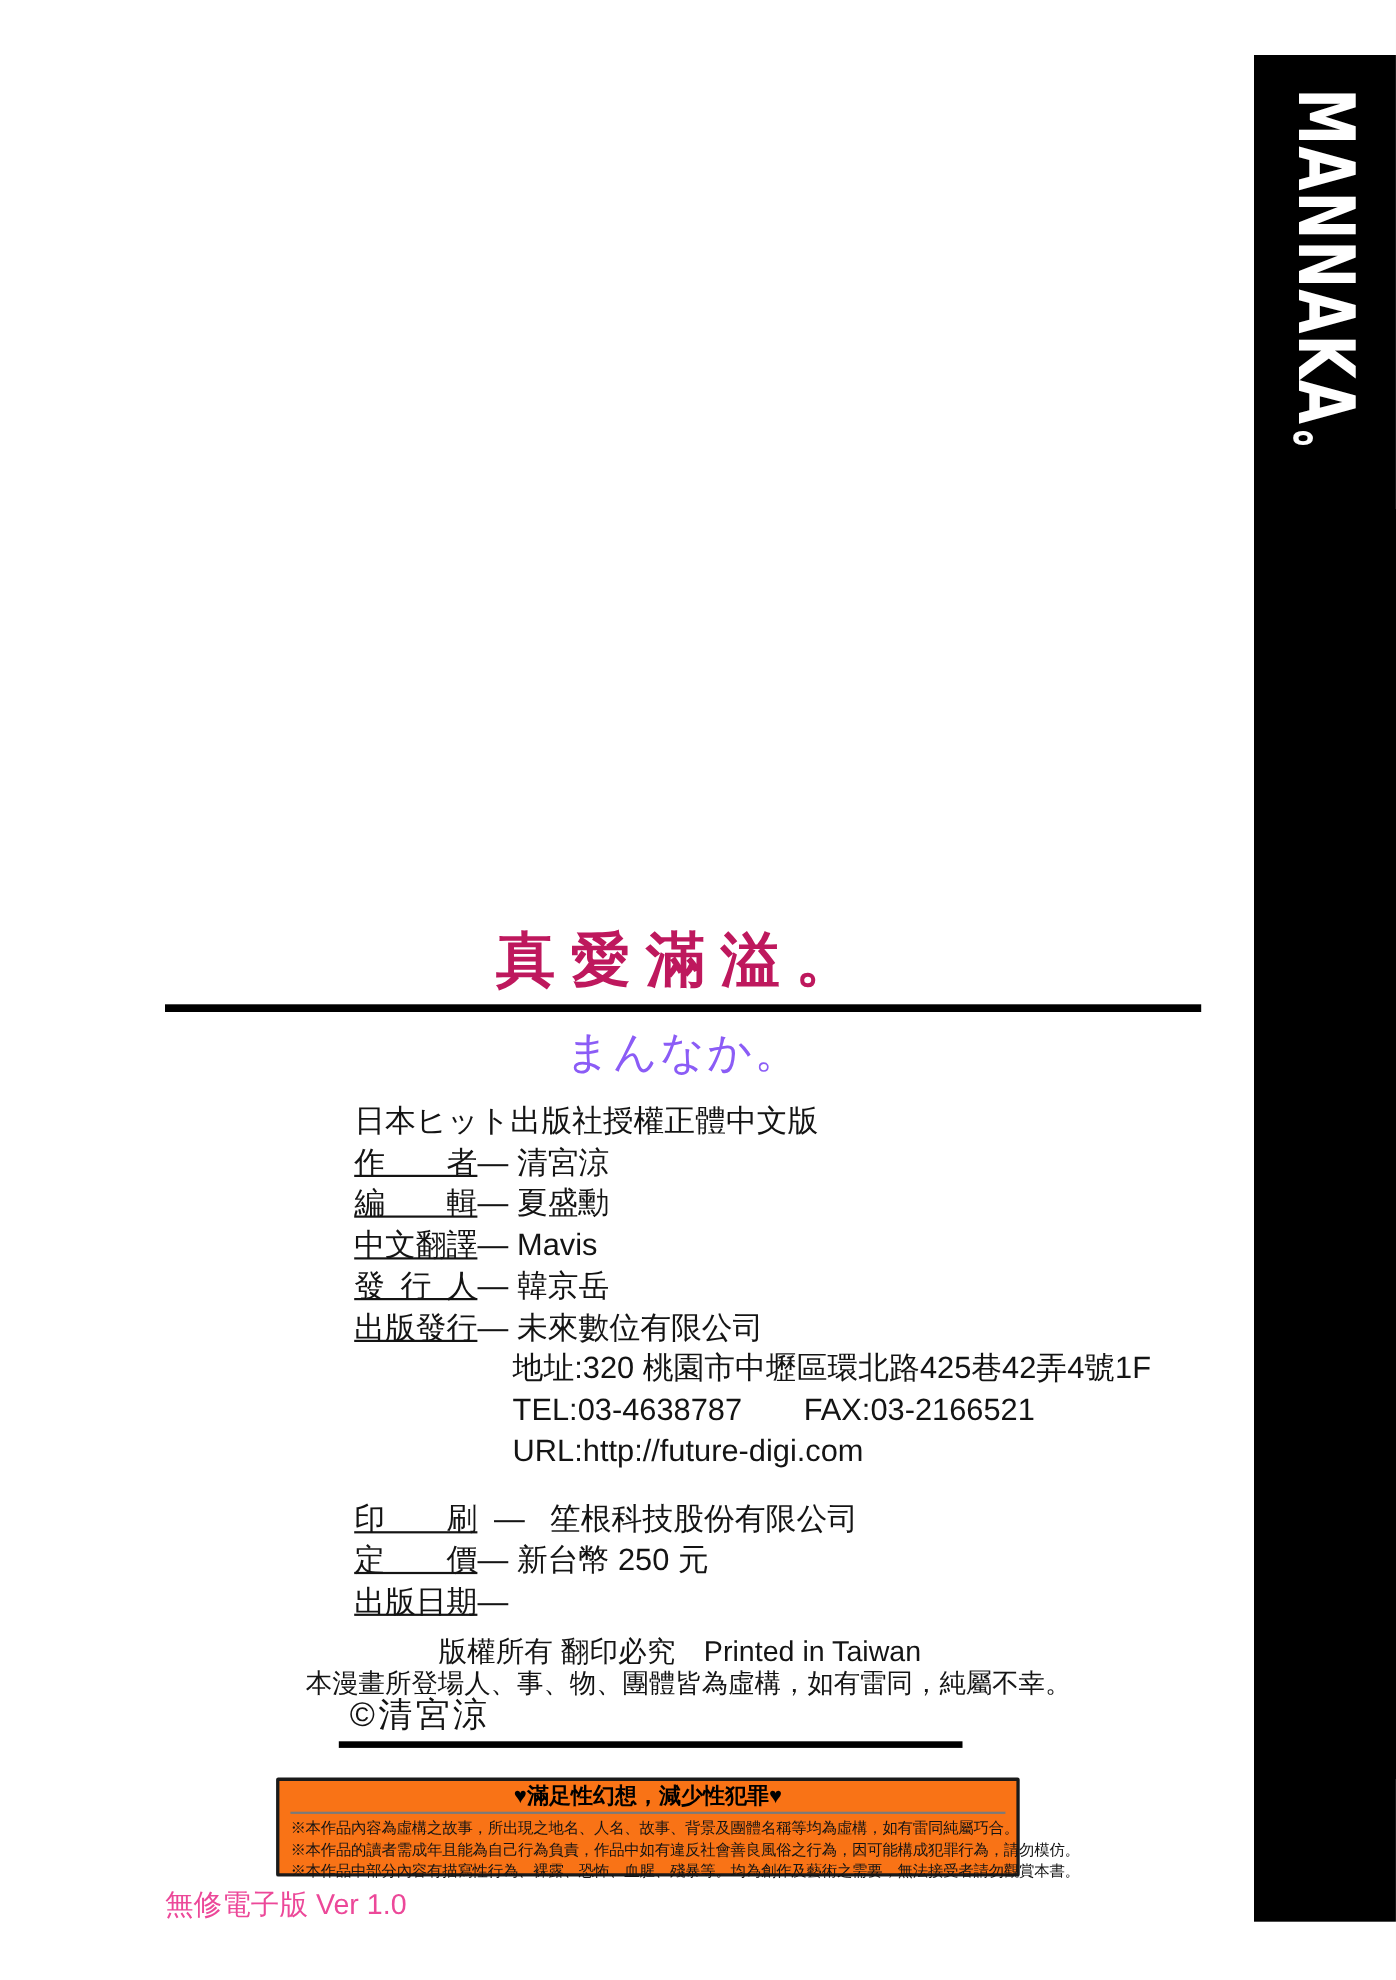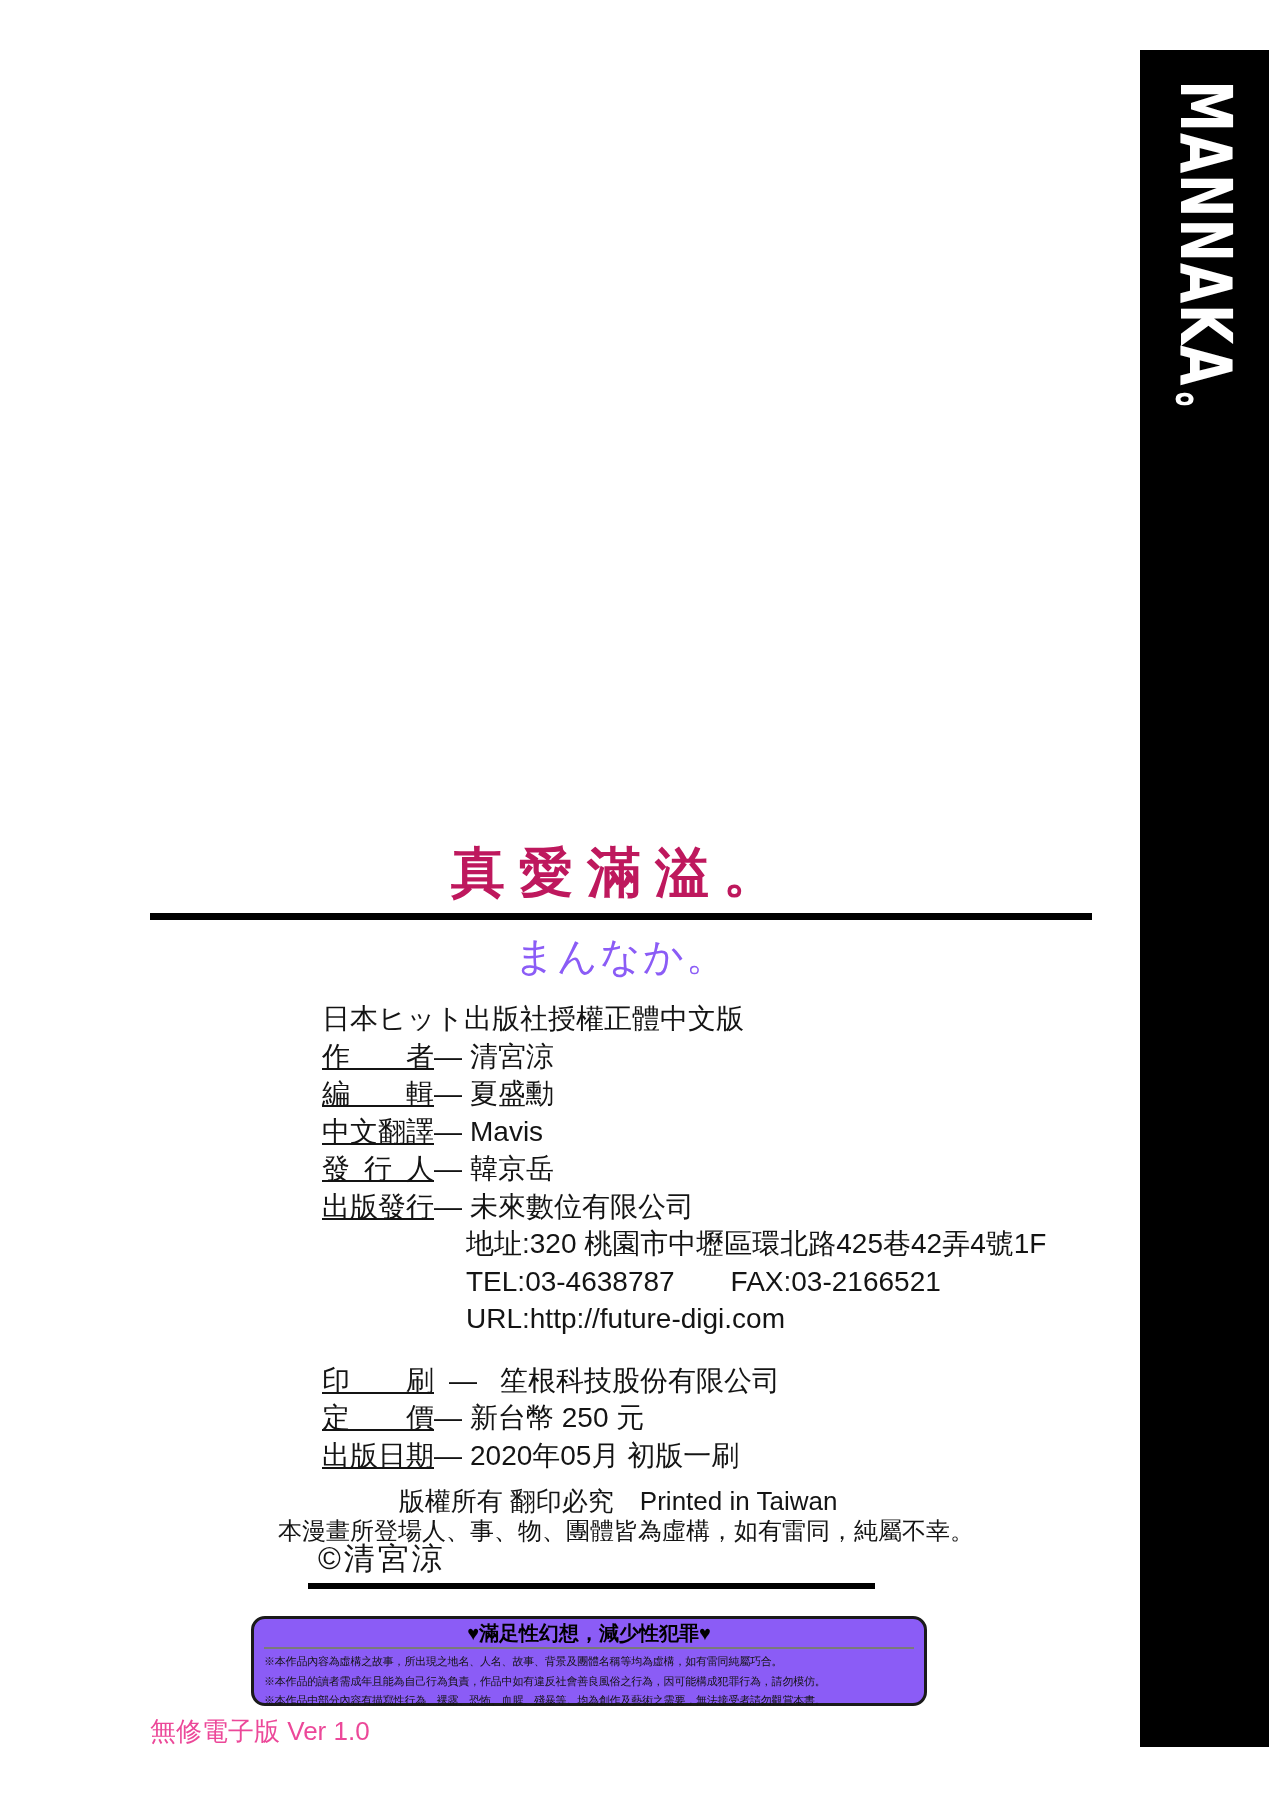--- a/index.html
+++ b/index.html
@@ -45,26 +45,26 @@
   
   .legal { position:absolute; left:250px; top:1486px; width:680px; text-align:center; color:#141414;margin-left:28px; }
   .legal-line1 { font-size:26px; line-height:30px; white-space:nowrap; }
   .legal-line2 { font-size:24px; line-height:26px; margin-top:2px; white-space:nowrap; }
   .sign { position:absolute; left:318px; top:1542px; font-size:31px; line-height:34px; letter-spacing:3px; color:#141414; }
   .rule2 { position:absolute; left:308px; top:1583px; width:567px; height:6px; background:#000; }
 
   
   .notice-box {
     position:absolute; left:251px; top:1616px; width:676px; height:90px;
-    box-sizing:border-box; border:3px solid #1a1a1a; border-radius:14px;
-    padding:2px 10px 0 10px; background:#8b5cf6;
+    box-sizing:border-box; border:3px solid #1a1a1a; border-radius:2px;
+    padding:2px 10px 0 10px; background:#f97316;
   }
   .notice-header { text-align:center; font-weight:bold; font-size:20px; line-height:25px; color:#000; white-space:nowrap; }
   .notice-sep { height:2px; background:#7a7a7a; margin:1px 0 3px 0; }
-  .notice-line { font-size:11px; line-height:19.5px; color:#141414; white-space:nowrap; letter-spacing:-0.2px; }
+  .notice-line { font-size:14px; line-height:19.5px; color:#141414; white-space:nowrap; letter-spacing:-0.2px; }
 
   
   .version { position:absolute; left:150px; top:1714px; width:820px; text-align:left; font-size:26px; color:#ec4899; }
 </style>
 </head>
 <body>
 
 <div class="page">
 
   <div class="spine">
@@ -118,21 +118,20 @@
       <span class="credit-value">笙根科技股份有限公司</span>
     </div>
     <div class="credit-row">
       <span class="credit-label">定價</span>
       <span class="credit-dash">—</span>
       <span class="credit-value">新台幣 250 元</span>
     </div>
     <div class="credit-row">
       <span class="credit-label">出版日期</span>
       <span class="credit-dash">—</span>
-      <span class="credit-value">2020年05月 初版一刷</span>
     </div>
   </div>
 
   <div class="legal">
     <div class="legal-line1">版權所有 翻印必究　Printed in Taiwan</div>
     <div class="legal-line2">本漫畫所登場人、事、物、團體皆為虛構，如有雷同，純屬不幸。</div>
   </div>
 
   <div class="sign">©清宮涼</div>
   <div class="rule2"></div>

